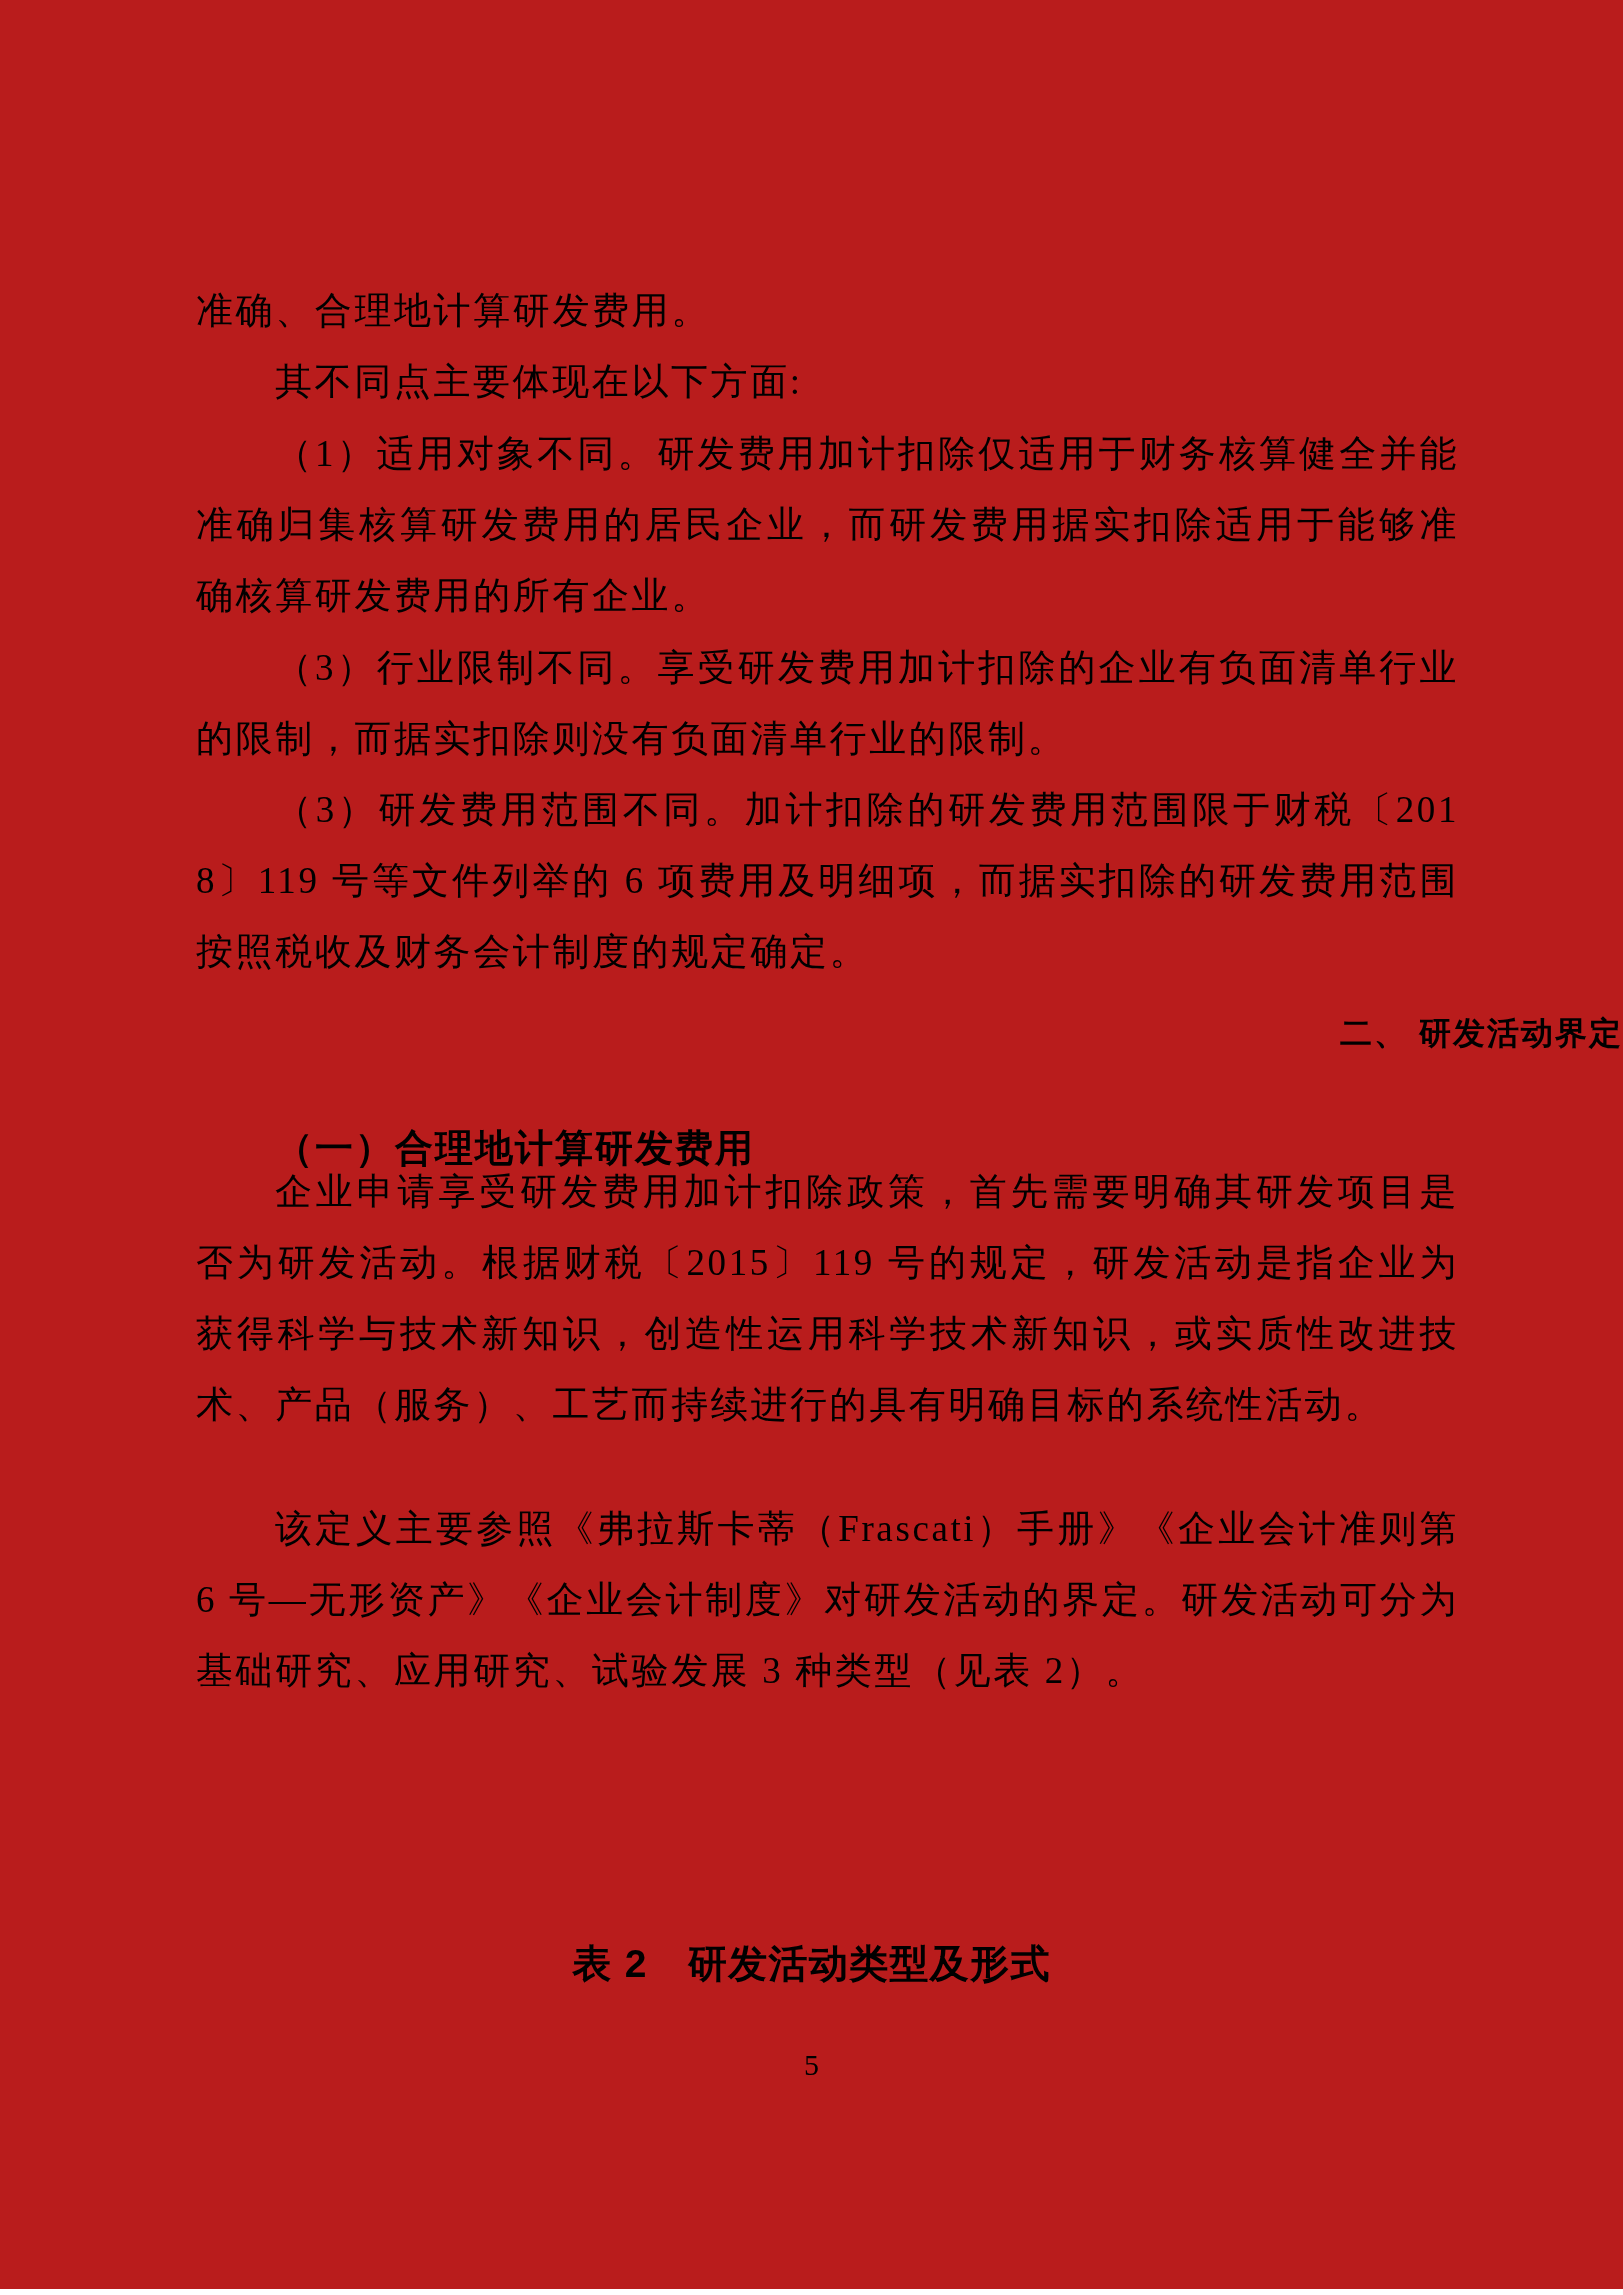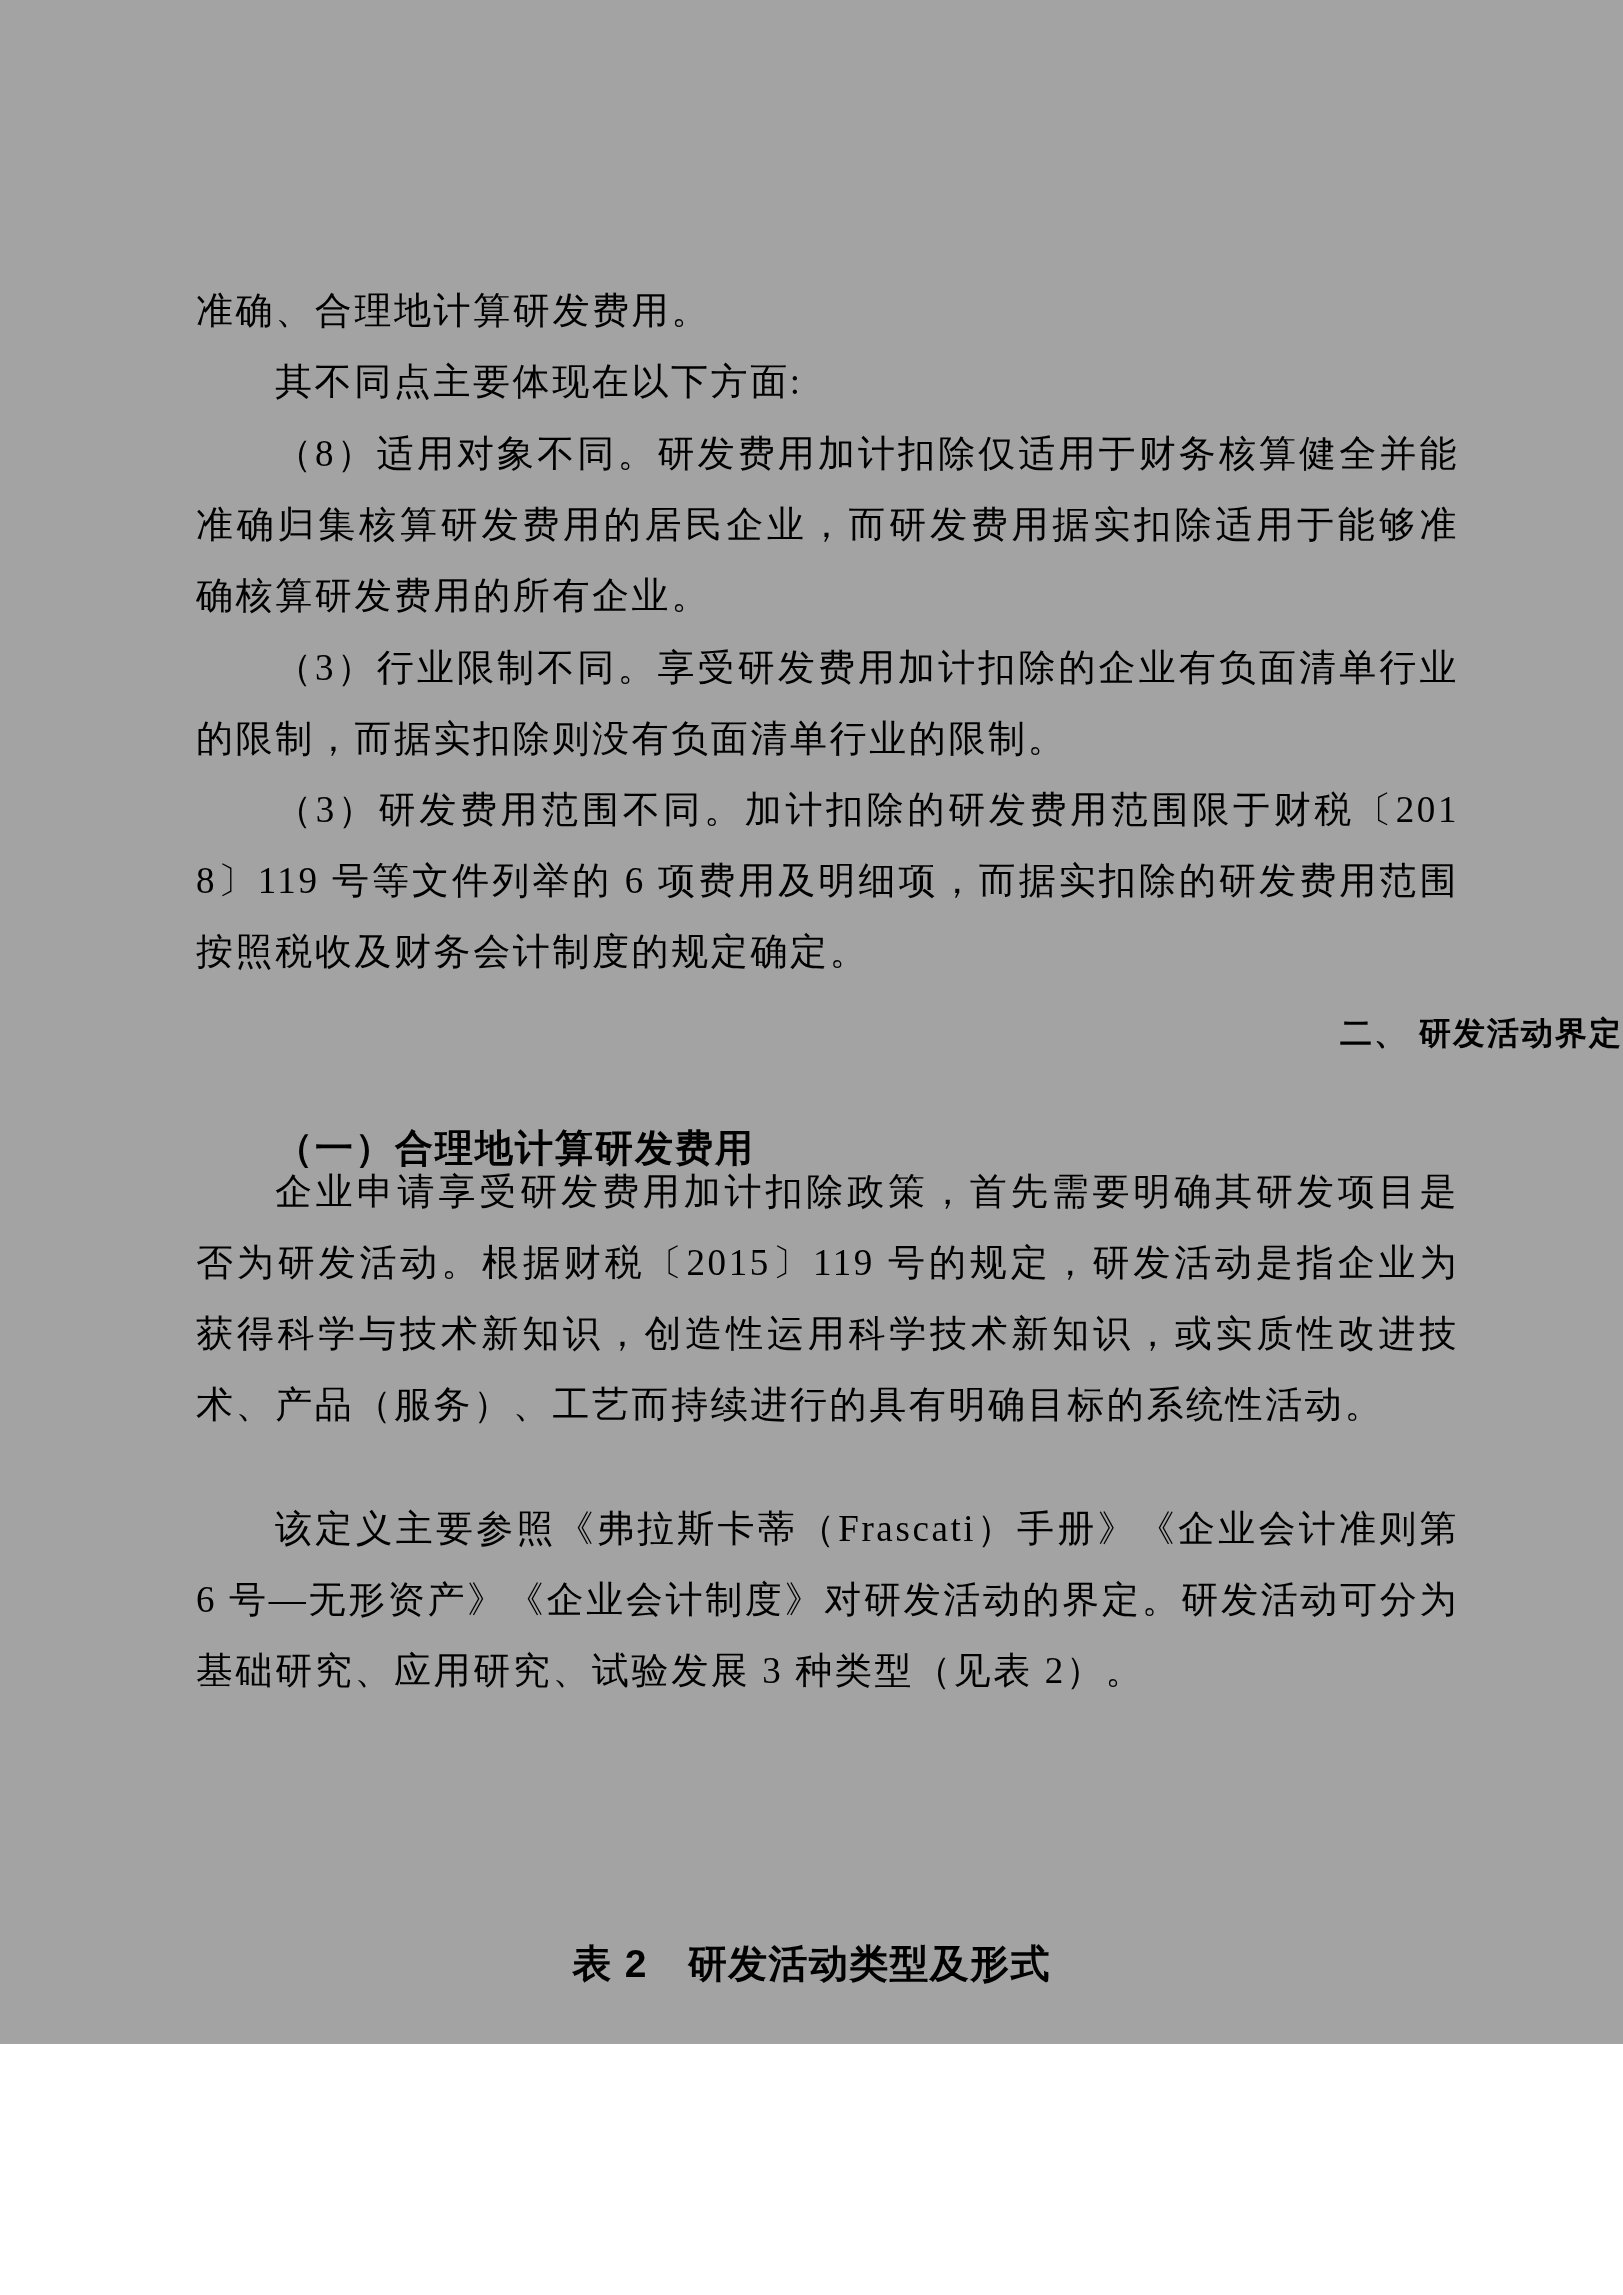--- a/index.html
+++ b/index.html
@@ -3,22 +3,22 @@
 <meta charset="utf-8">
 <style>
   html, body {
     margin: 0;
     padding: 0;
     background: #ffffff;
   }
   .page {
     position: relative;
     width: 1623px;
-    height: 2044px;
-    background: #a3a3a3;
+    height: 2289px;
+    background: #b91c1c;
     color: #000000;
     font-family: "Liberation Serif", serif;
     overflow: hidden;
   }
   .para {
     position: absolute;
     left: 196px;
     width: 1263px;
     margin: 0;
     font-size: 37px;
@@ -77,21 +77,21 @@
 </style>
 </head>
 <body>
 
 <div class="page">
 
   <p class="para" style="top:275px">准确、合理地计算研发费用。</p>
 
   <p class="para ind" style="top:346px">其不同点主要体现在以下方面:</p>
 
-  <p class="para ind" style="top:418px">（8）适用对象不同。研发费用加计扣除仅适用于财务核算健全并能准确归集核算研发费用的居民企业，而研发费用据实扣除适用于能够准确核算研发费用的所有企业。</p>
+  <p class="para ind" style="top:418px">（1）适用对象不同。研发费用加计扣除仅适用于财务核算健全并能准确归集核算研发费用的居民企业，而研发费用据实扣除适用于能够准确核算研发费用的所有企业。</p>
 
   <p class="para ind" style="top:632px">（3）行业限制不同。享受研发费用加计扣除的企业有负面清单行业的限制，而据实扣除则没有负面清单行业的限制。</p>
 
   <p class="para ind" style="top:774px">（3）研发费用范围不同。加计扣除的研发费用范围限于财税〔2018〕119 号等文件列举的 6 项费用及明细项，而据实扣除的研发费用范围按照税收及财务会计制度的规定确定。</p>
 
   <h2 class="heading" style="top:997px">二、 研发活动界定</h2>
 
   <h3 class="subheading" style="top:1113px">（一）合理地计算研发费用</h3>
 
   <p class="para ind" style="top:1156px">企业申请享受研发费用加计扣除政策，首先需要明确其研发项目是否为研发活动。根据财税〔2015〕119 号的规定，研发活动是指企业为获得科学与技术新知识，创造性运用科学技术新知识，或实质性改进技术、产品（服务）、工艺而持续进行的具有明确目标的系统性活动。</p>

